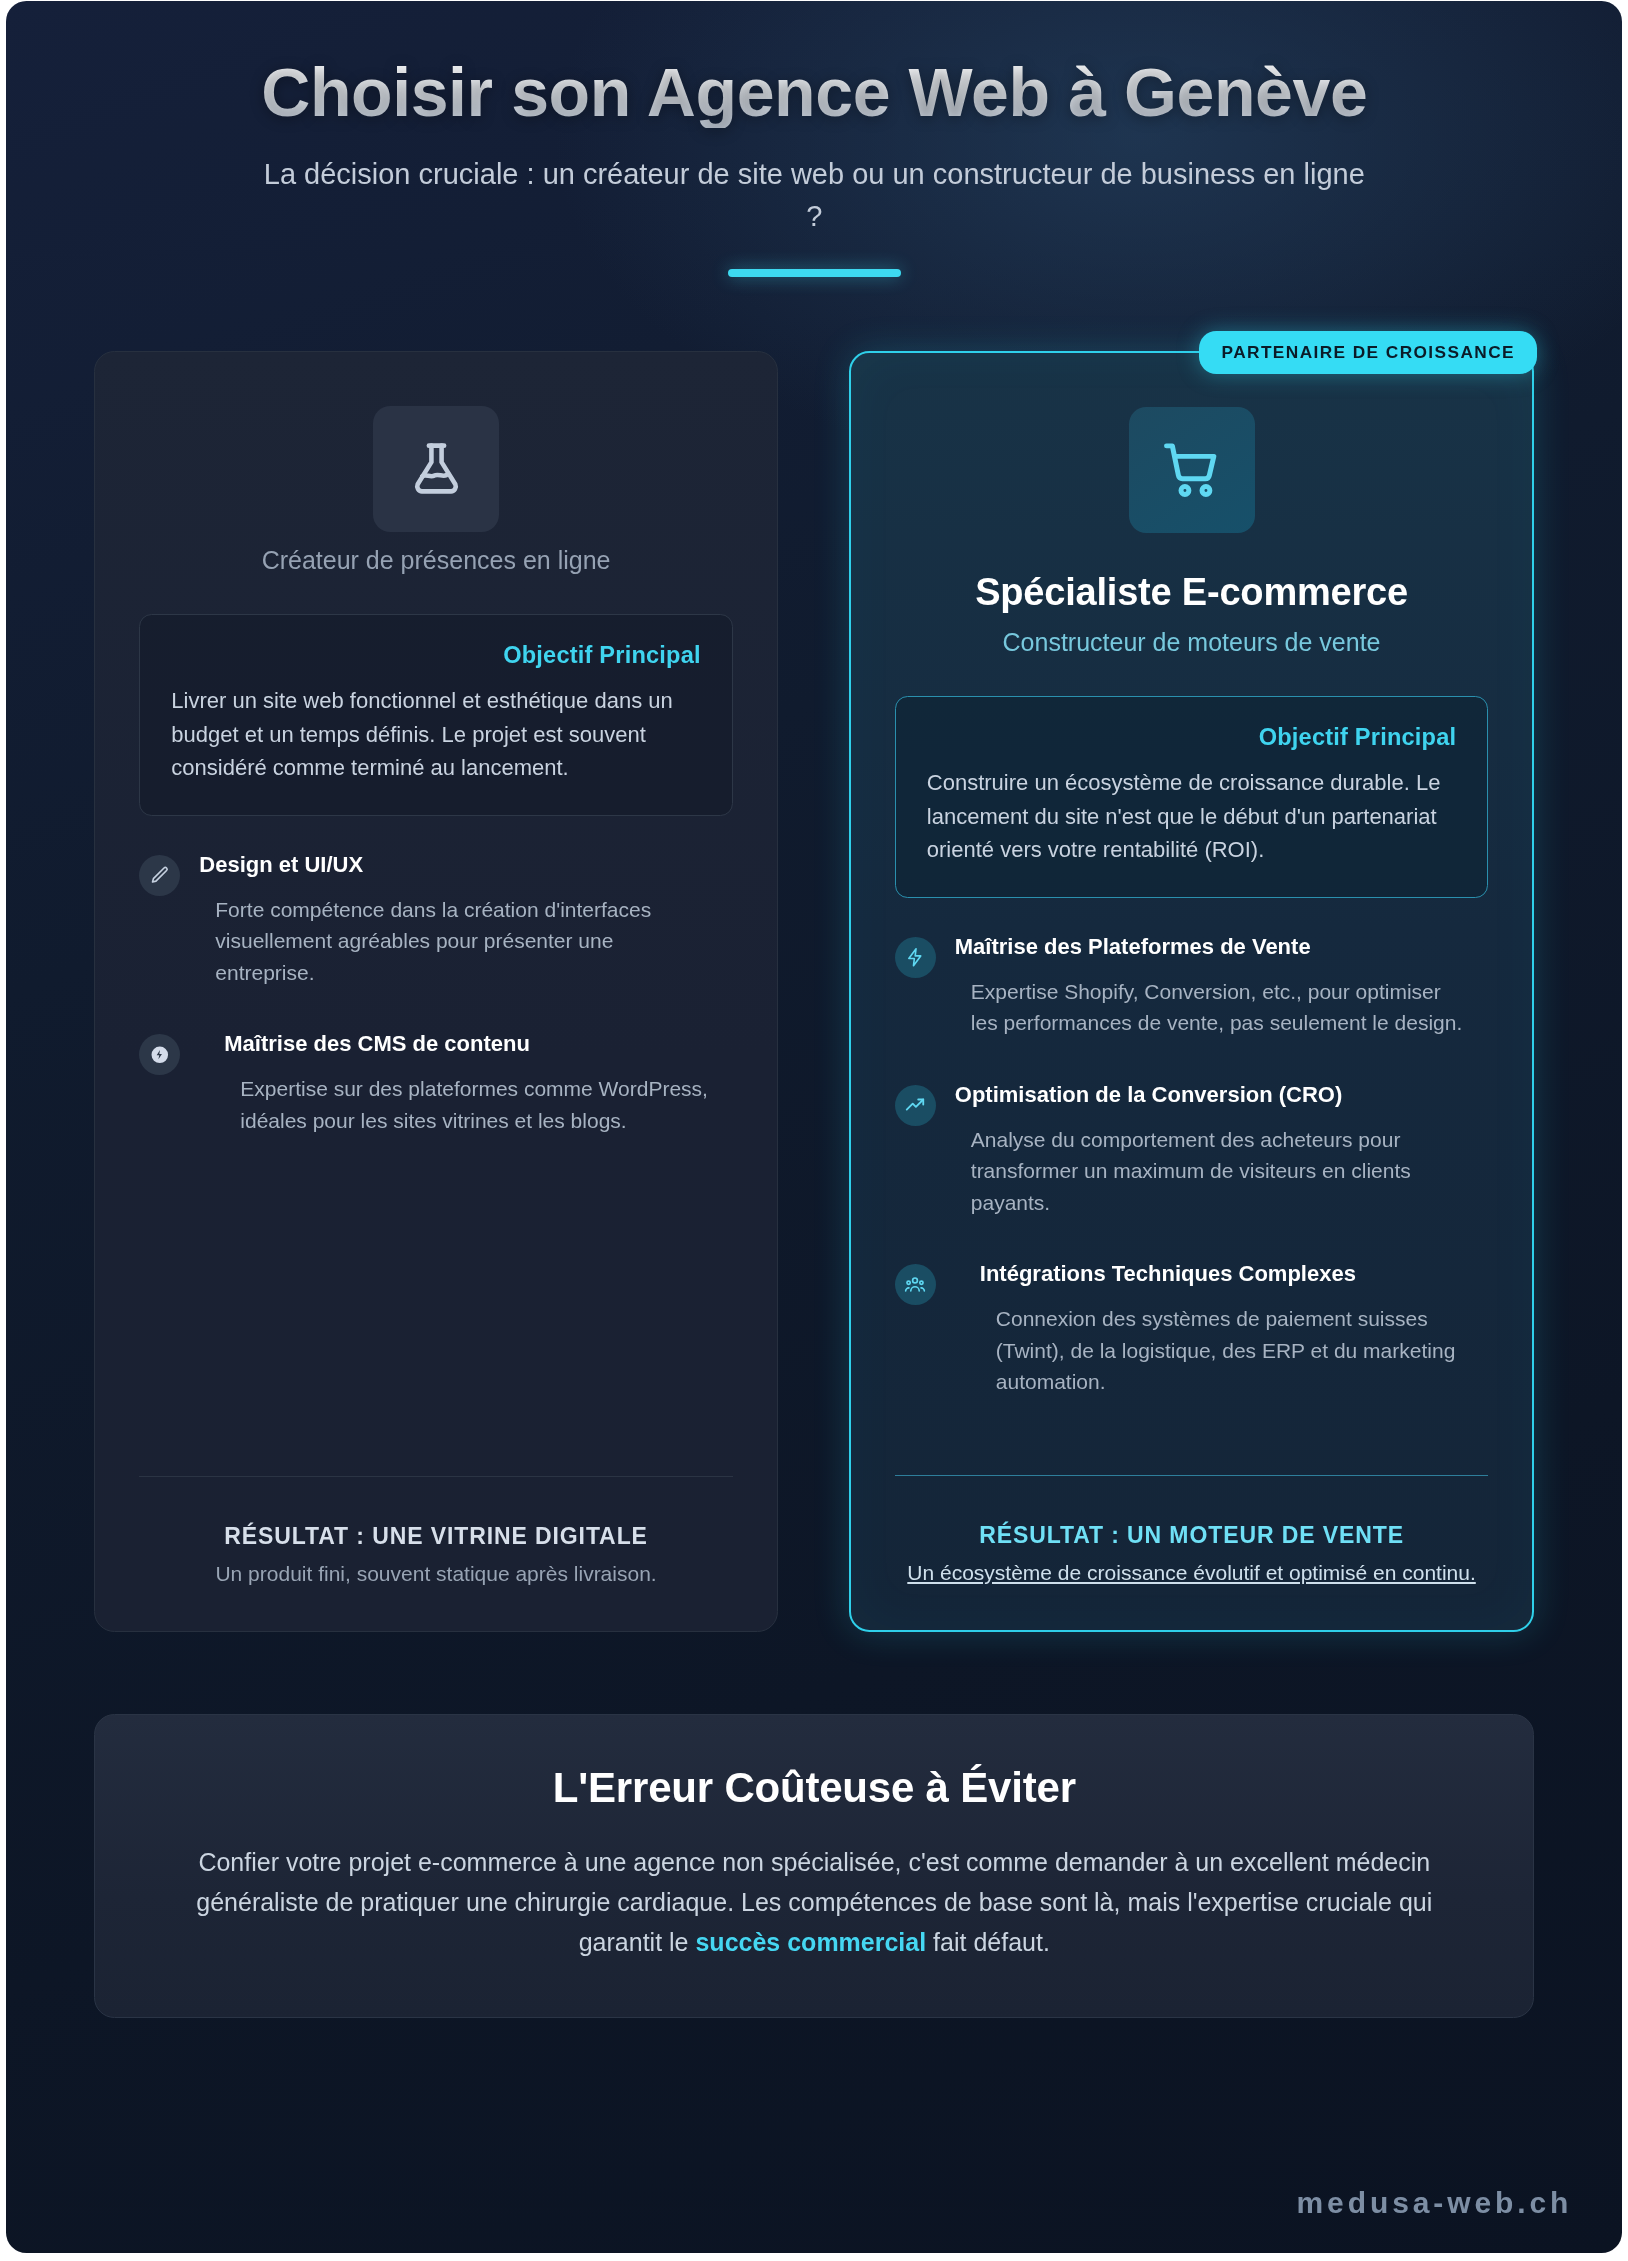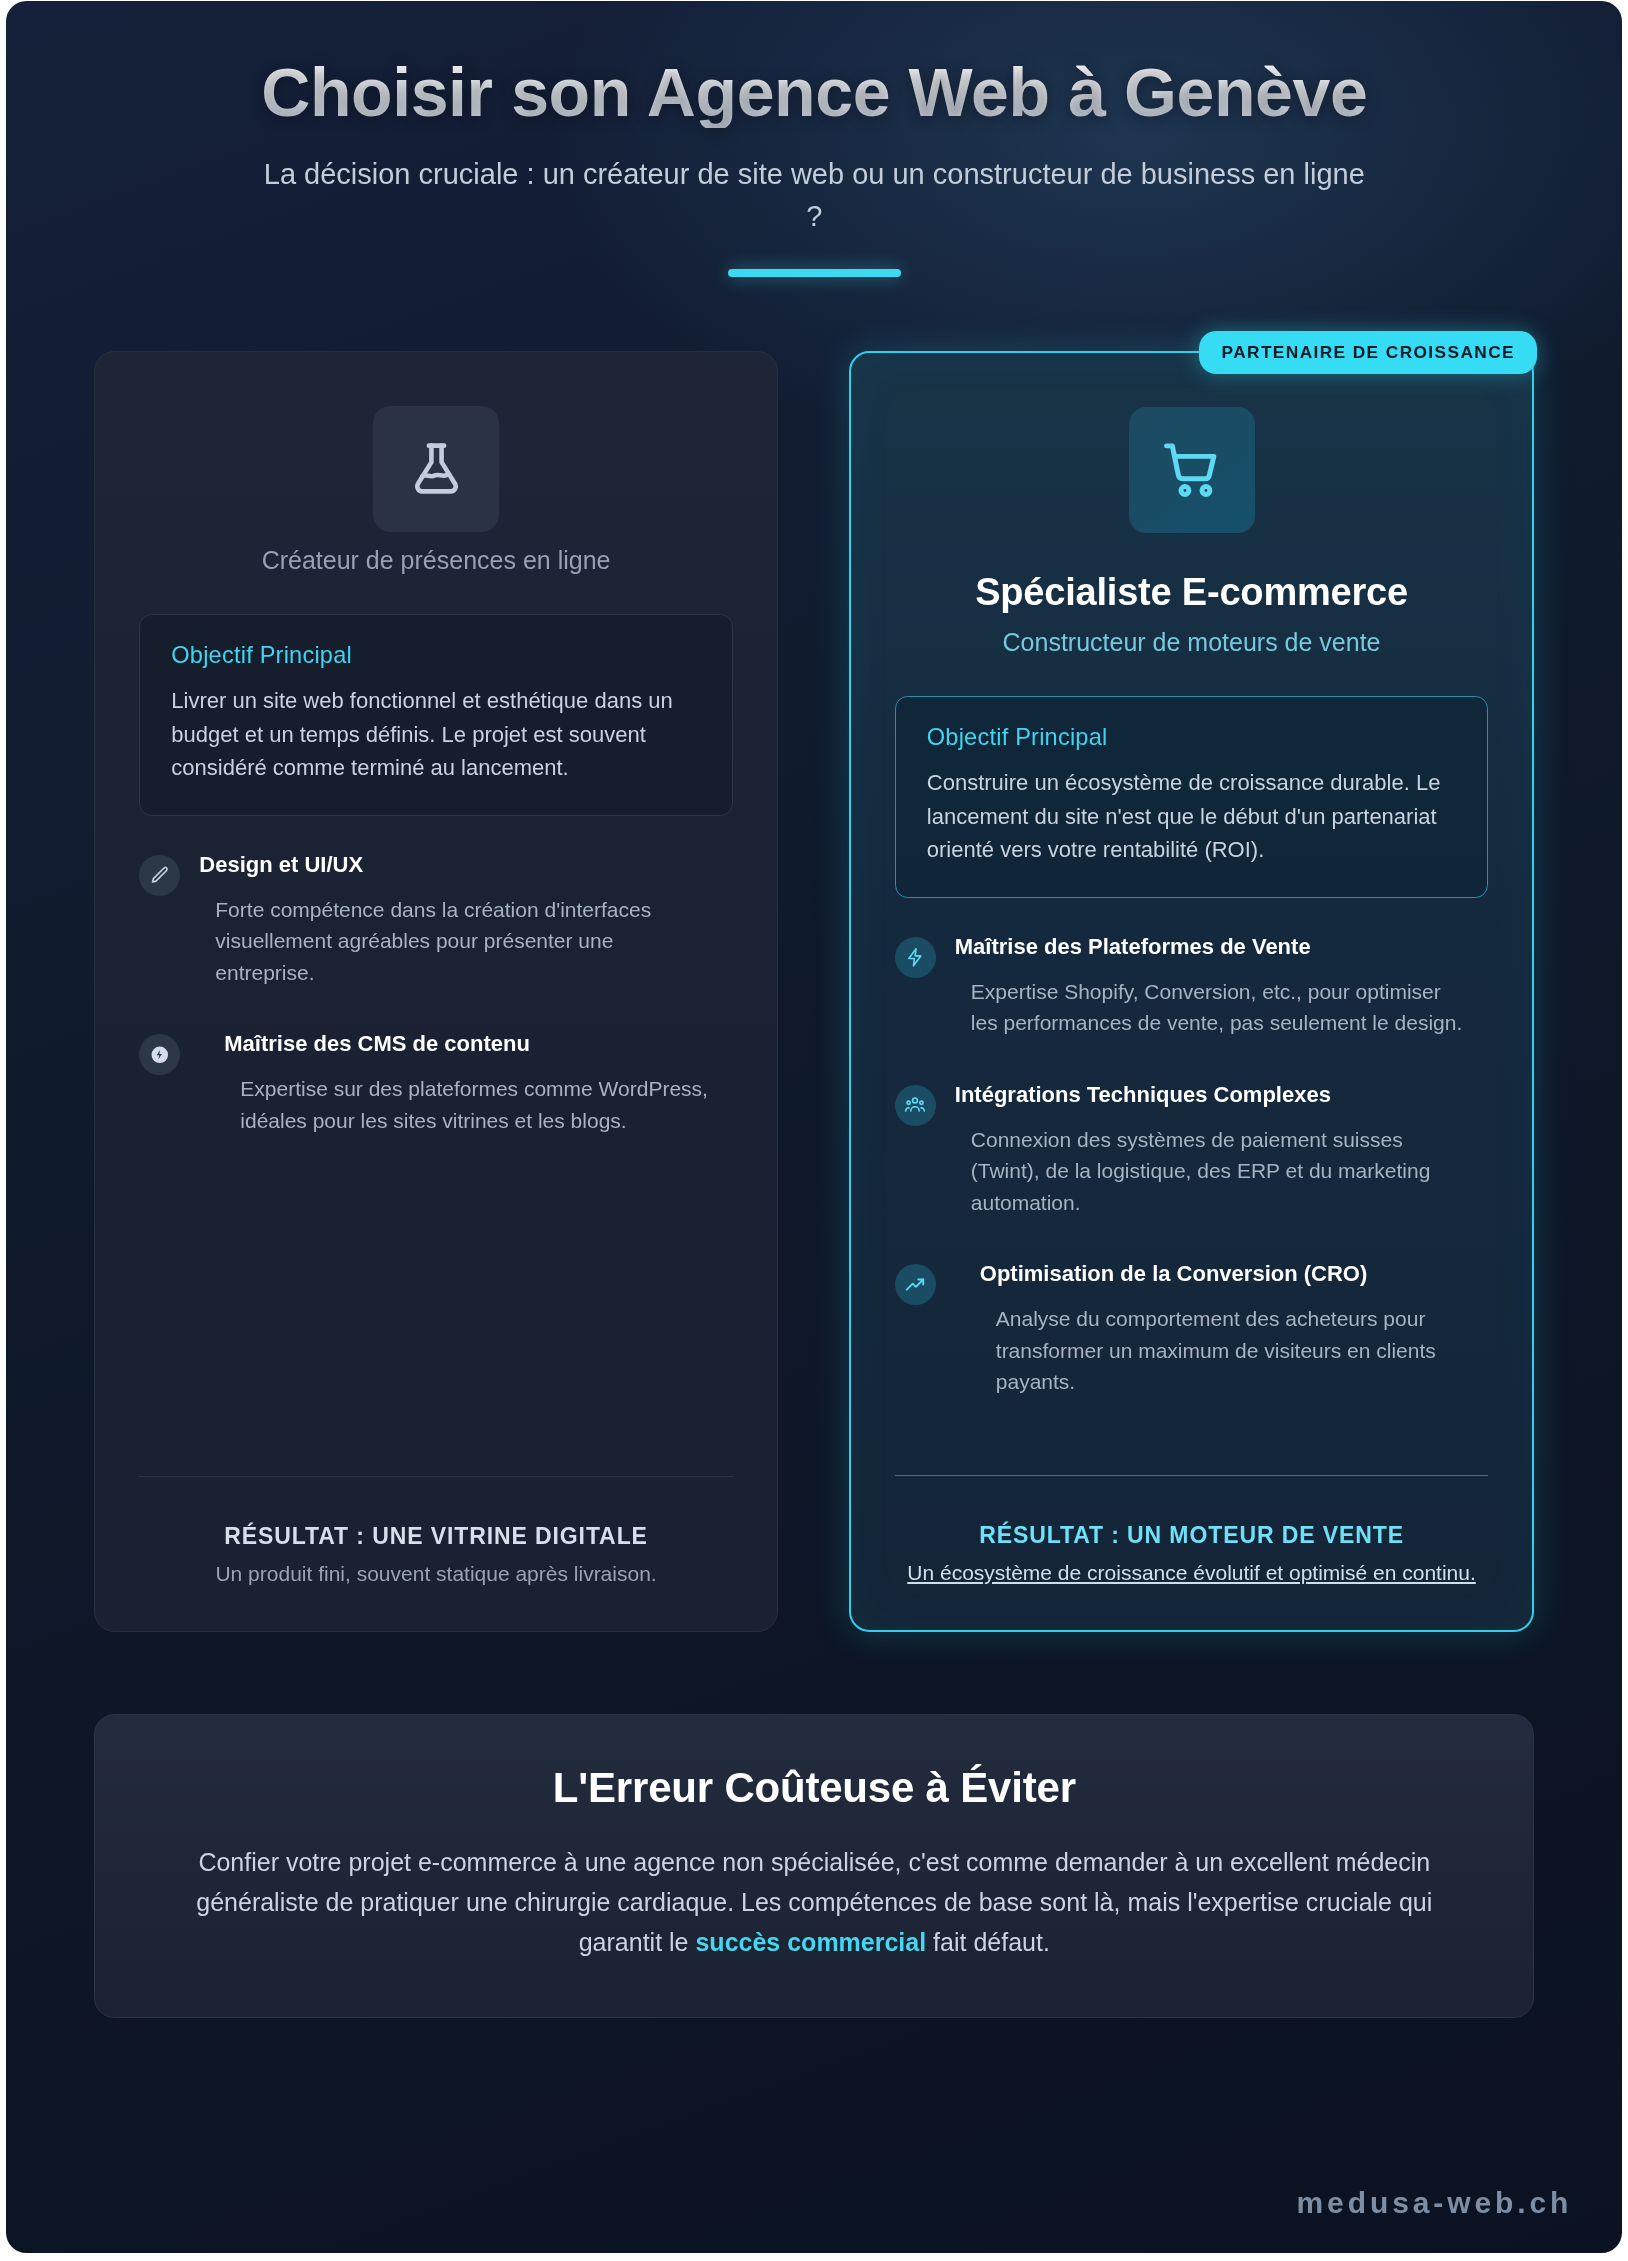--- a/index.html
+++ b/index.html
@@ -150,23 +150,24 @@
     background: rgba(18,25,40,0.55);
     border: 1.6px solid #2d3747;
   }
   .specialist .objective {
     background: rgba(13,34,51,0.55);
     border: 1.6px solid #2a90ae;
   }
   .objective-label {
     margin: 0 0 15.7px 0;
     font-size: 23.6px;
-    font-weight: 400;
+    font-weight: 700;
     color: #3fd4ef;
     letter-spacing: 0.2px;
+    text-align: right;
   }
   .objective-text {
     margin: 0;
     font-size: 22px;
     line-height: 1.52;
     color: #c9d3e0;
   }
 
   
   .features { margin-top: 36px; }
@@ -361,53 +362,53 @@
 
         <div class="feature">
           <span class="feature-icon">
             <svg width="20.4" height="20.4" viewBox="0 0 24 24" fill="none" stroke="#5fd8f2" stroke-width="1.9" stroke-linecap="round" stroke-linejoin="round">
               <path d="M13 2 4.5 13.5H11L10 22l8.5-11.5H12z"></path>
             </svg>
           </span>
           <div class="feature-body">
             <p class="feature-title">Maîtrise des Plateformes de Vente</p>
             <p class="feature-desc">Expertise Shopify, Conversion, etc., pour optimiser les performances de vente, pas seulement le design.</p>
+          </div>
+        </div>
+
+        <div class="feature">
+          <span class="feature-icon">
+            <svg width="22" height="22" viewBox="0 0 24 24" fill="none" stroke="#5fd8f2" stroke-width="2" stroke-linecap="round" stroke-linejoin="round">
+              <path d="M3 17 9.5 10.5l3.5 3.5L21 6"></path>
+              <path d="M15.5 6H21v5.5"></path>
+            </svg>
+          </span>
+          <div class="feature-body">
+            <p class="feature-title">Optimisation de la Conversion (CRO)</p>
+            <p class="feature-desc">Analyse du comportement des acheteurs pour transformer un maximum de visiteurs en clients payants.</p>
           </div>
         </div>
 
         <div class="feature">
           <span class="feature-icon">
             <svg width="22" height="22" viewBox="0 0 24 24" fill="none" stroke="#5fd8f2" stroke-width="1.8" stroke-linecap="round" stroke-linejoin="round">
               <circle cx="12" cy="7" r="2.6"></circle>
               <path d="M7.4 18.5a4.6 4.6 0 0 1 9.2 0"></path>
               <circle cx="5" cy="9.5" r="1.8"></circle>
               <circle cx="19" cy="9.5" r="1.8"></circle>
               <path d="M1.8 18.5a3.4 3.4 0 0 1 3.6-3.3"></path>
               <path d="M22.2 18.5a3.4 3.4 0 0 0-3.6-3.3"></path>
             </svg>
           </span>
           <div class="feature-body">
             <p class="feature-title">Intégrations Techniques Complexes</p>
             <p class="feature-desc">Connexion des systèmes de paiement suisses (Twint), de la logistique, des ERP et du marketing automation.</p>
           </div>
         </div>
 
-        <div class="feature">
-          <span class="feature-icon">
-            <svg width="22" height="22" viewBox="0 0 24 24" fill="none" stroke="#5fd8f2" stroke-width="2" stroke-linecap="round" stroke-linejoin="round">
-              <path d="M3 17 9.5 10.5l3.5 3.5L21 6"></path>
-              <path d="M15.5 6H21v5.5"></path>
-            </svg>
-          </span>
-          <div class="feature-body">
-            <p class="feature-title">Optimisation de la Conversion (CRO)</p>
-            <p class="feature-desc">Analyse du comportement des acheteurs pour transformer un maximum de visiteurs en clients payants.</p>
-          </div>
-        </div>
-
       </div>
 
       <div class="card-footer">
         <p class="result-title">RÉSULTAT : UN MOTEUR DE VENTE</p>
         <p class="result-desc">Un écosystème de croissance évolutif et optimisé en continu.</p>
       </div>
 
     </div>
 
   </div>

